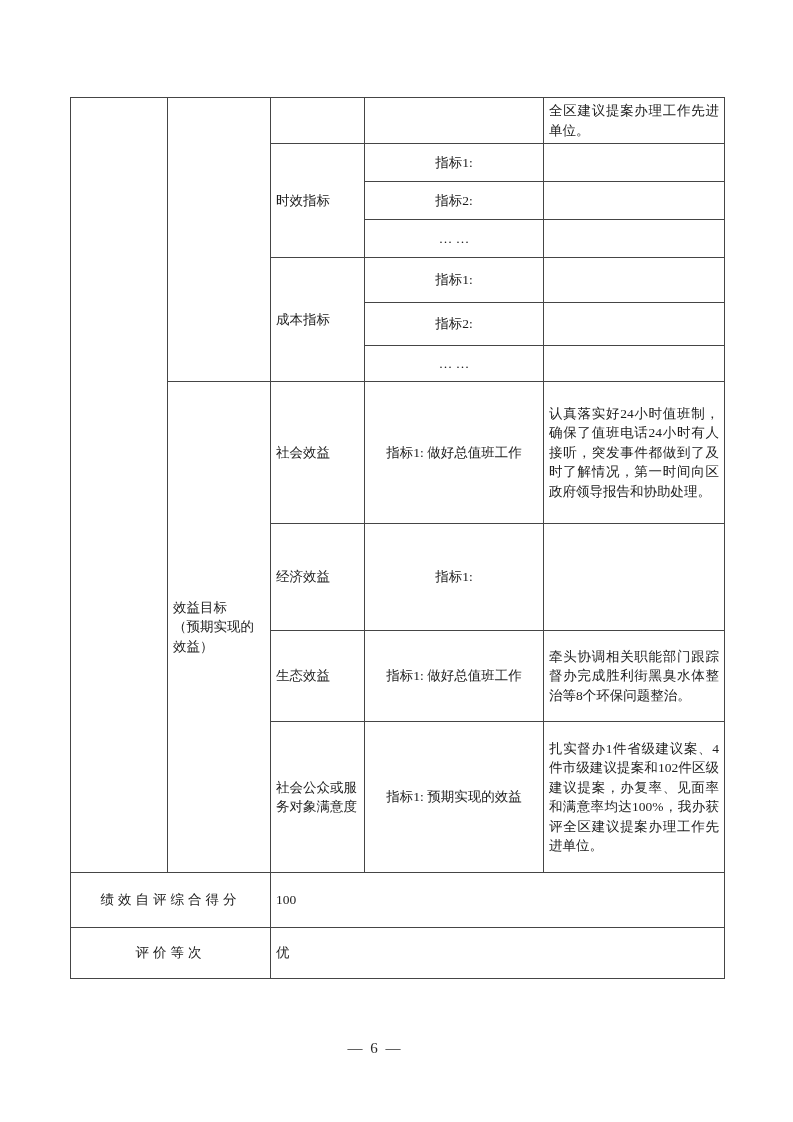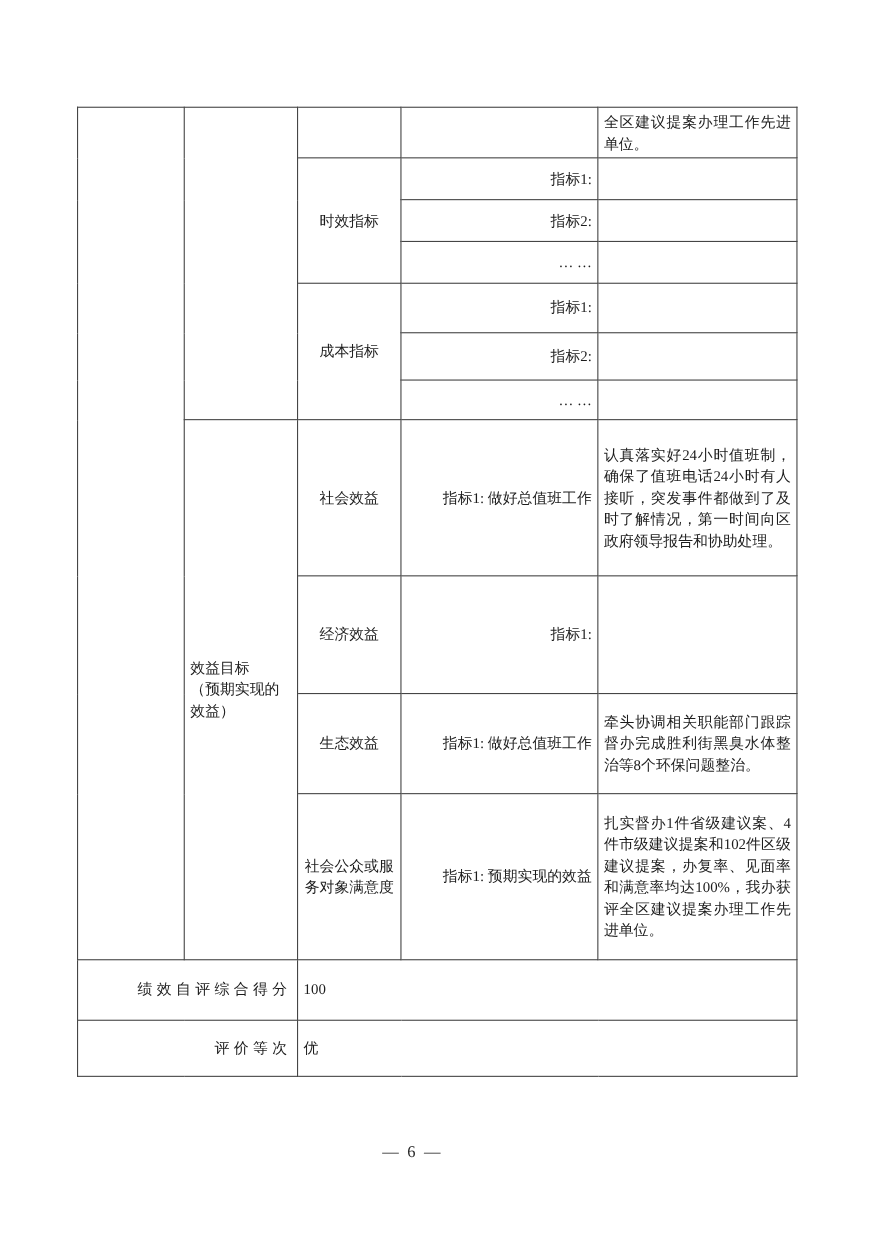--- a/index.html
+++ b/index.html
@@ -27,36 +27,35 @@
   table.form td {
     border: 1.5px solid #454545;
     font-size: 13.5px;
     line-height: 19.5px;
     vertical-align: middle;
     padding: 2px 5px;
     overflow: hidden;
     word-break: break-all;
   }
   td.cat {
-    text-align: center;
     padding: 2px 6px;
   }
   td.ind {
-    text-align: right;
+    text-align: center;
     padding-left: 6px;
   }
   td.res {
     text-align: justify;
     padding: 3px 6px;
   }
   td.benefit-label {
     padding: 2px 4px;
   }
   td.sum-label {
-    text-align: right;
+    text-align: center;
     letter-spacing: 4px;
     font-size: 14px;
   }
   td.sum-value {
     padding-left: 9px;
     font-size: 13.5px;
   }
   .footer {
     position: absolute;
     top: 1040px;

